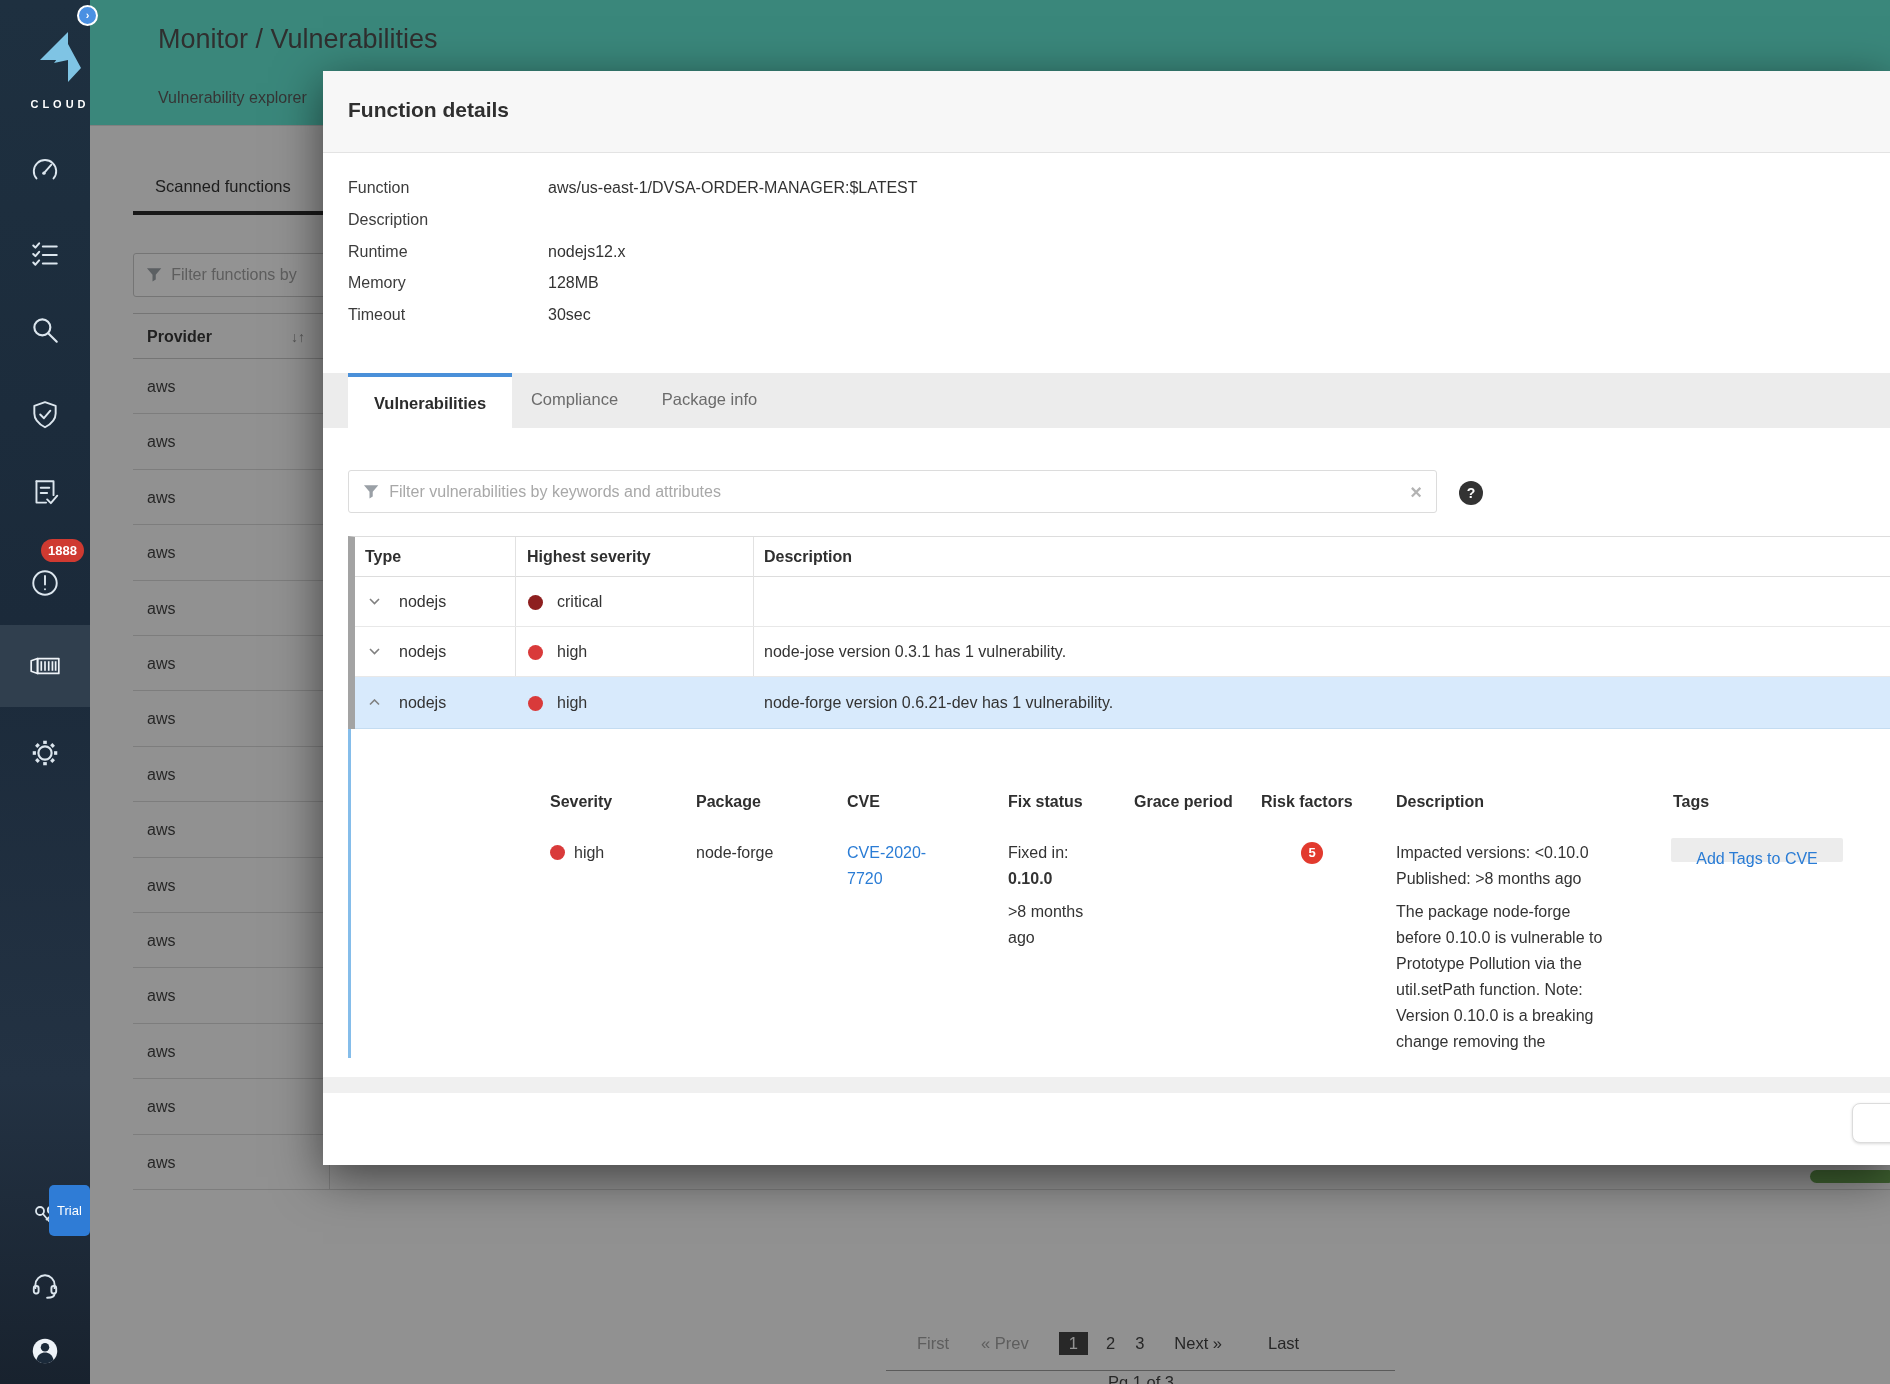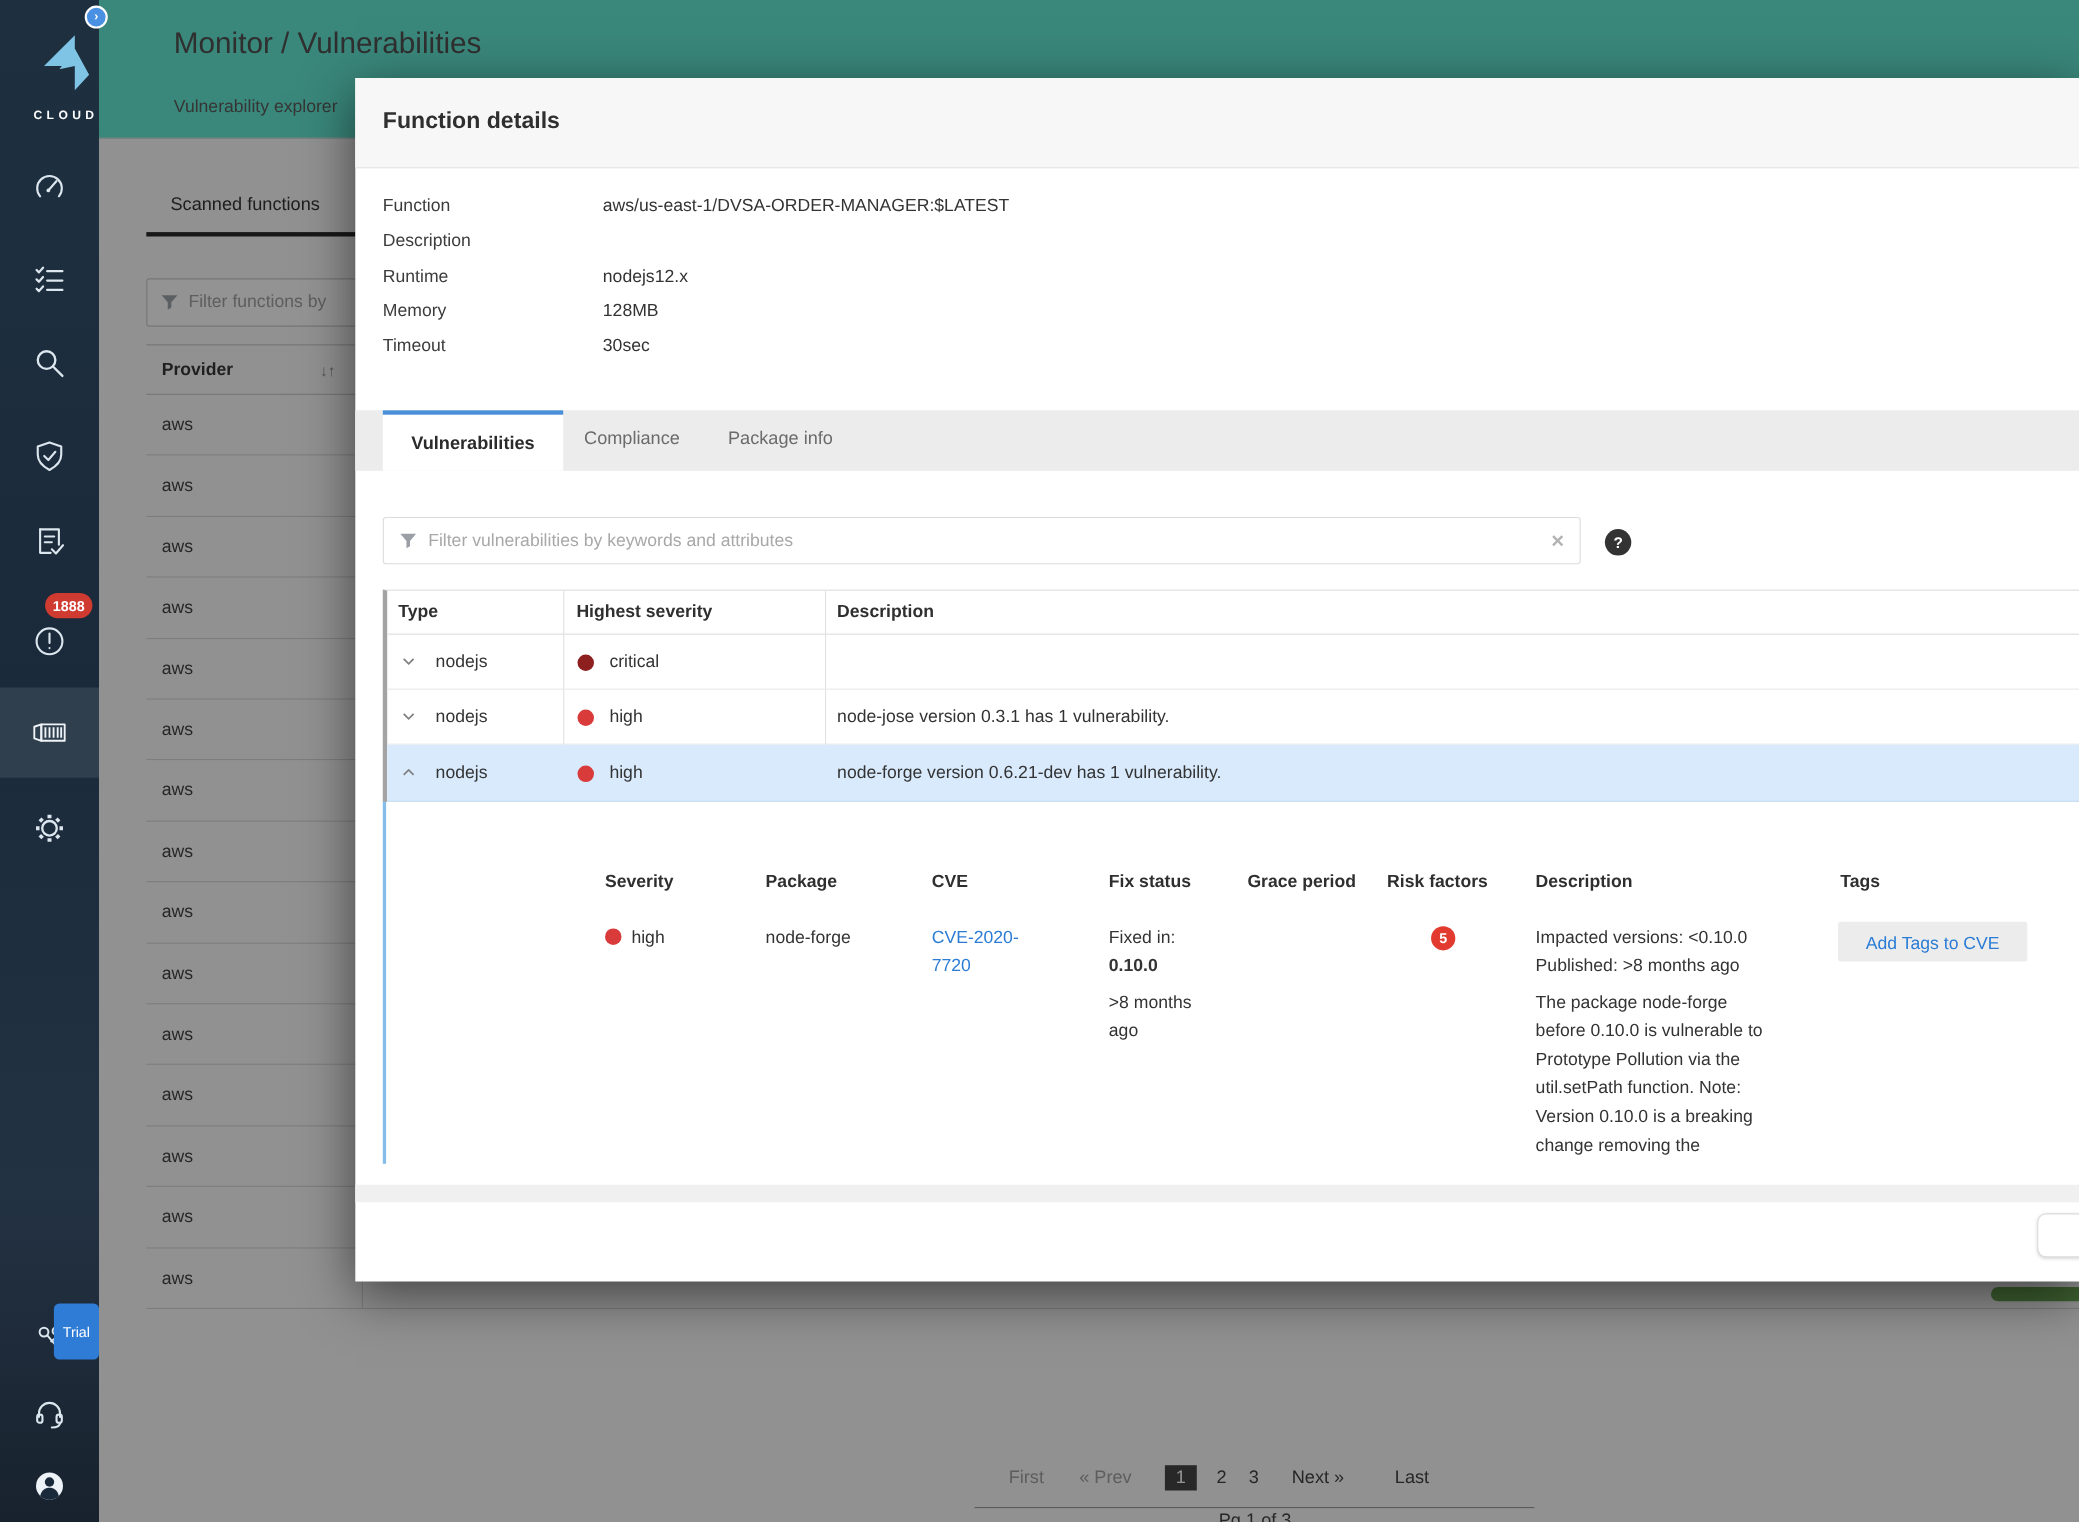--- a/index.html
+++ b/index.html
@@ -66,21 +66,21 @@
   .tab.active { background:#fff; border-top:4px solid #4a90d9; font-weight:bold; color:#2b2b2b; }
   #vuln-filter { position:absolute; left:25px; top:399px; width:1089px; height:43px; border:1px solid #dcdcdc;
     border-radius:3px; display:flex; align-items:center; padding:0 14px; gap:10px; background:#fff; }
   #vuln-filter input { border:none; outline:none; width:100%; font-size:16px; color:#444; background:transparent;
     font-family:"Liberation Sans", sans-serif; }
   #vuln-filter input::placeholder { color:#a8a8a8; }
   #filter-clear { margin-left:auto; color:#b3b3b3; font-size:20px; font-weight:bold; cursor:pointer; line-height:1; }
   #help-btn { position:absolute; left:1136px; top:410px; width:24px; height:24px; border-radius:50%;
     background:#333; color:#fff; font-size:14px; font-weight:bold; text-align:center; line-height:24px; cursor:pointer; }
 
-  #vuln-table { position:absolute; left:25px; top:465px; right:0; height:193px; border-top:1px solid #ddd; border-left:4px solid #a3a3a3; }
+  #vuln-table { position:absolute; left:25px; top:465px; right:0; height:193px; border-top:1px solid #ddd; border-left:7px solid #a3a3a3; }
   #vt-head { position:absolute; left:0; top:0; width:100%; height:40px; border-bottom:1px solid #ddd;
     font-size:16px; font-weight:bold; color:#2f2f2f; line-height:40px; }
   .vt-col { position:absolute; top:0; }
   .vt-vline { position:absolute; top:0; width:1px; height:193px; background:#e2e2e2; }
   .vt-row { position:absolute; left:0; width:100%; font-size:16px; color:#333; cursor:pointer; }
   .vt-row .chev { position:absolute; left:14px; top:50%; margin-top:-4px; }
   .vt-type { position:absolute; left:44px; }
   .sev-dot { position:absolute; left:173px; top:50%; margin-top:-7px; width:15px; height:15px; border-radius:50%; }
   .vt-sev { position:absolute; left:202px; }
   .vt-desc { position:absolute; left:409px; }
@@ -89,21 +89,21 @@
 
   #expanded { position:absolute; left:25px; top:658px; right:0; height:329px; background:#fff; border-left:3px solid #85bdea; }
   .dt-head { position:absolute; top:64px; font-size:16px; font-weight:bold; color:#2f2f2f; }
   .dt-cell { position:absolute; top:111px; font-size:16px; color:#333; line-height:26px; }
   #dt-sev-dot { width:15px; height:15px; border-radius:50%; background:#d93a3a; display:inline-block; margin-right:9px; vertical-align:-2px; }
   #dt-cve { color:#2a7cd5; width:98px; cursor:pointer; }
   #dt-fix { width:88px; }
   #risk-badge { position:absolute; left:950px; top:113px; width:22px; height:22px; border-radius:50%;
     background:#e23a2e; color:#fff; font-size:13px; font-weight:bold; text-align:center; line-height:22px; }
   #dt-desc { width:218px; }
-  #tags-btn { position:absolute; left:1320px; top:109px; width:172px; height:36px; background:#ececec;
+  #tags-btn { position:absolute; left:1320px; top:109px; width:172px; height:24px; background:#ececec;
     border:none; border-radius:2px; color:#2a7cd5; font-size:16px; text-align:center; line-height:42px; cursor:pointer;
     font-family:"Liberation Sans", sans-serif; }
   #modal-band { position:absolute; left:0; top:1006px; width:100%; height:16px; background:#f0f0f0; }
   #corner-btn { position:absolute; left:1529px; top:1032px; width:56px; height:40px; background:#fff;
     border:1px solid #dcdcdc; border-radius:8px; box-shadow:0 1px 3px rgba(0,0,0,0.15); cursor:pointer; }
 </style>
 </head>
 <body>
 
 <div id="app">

